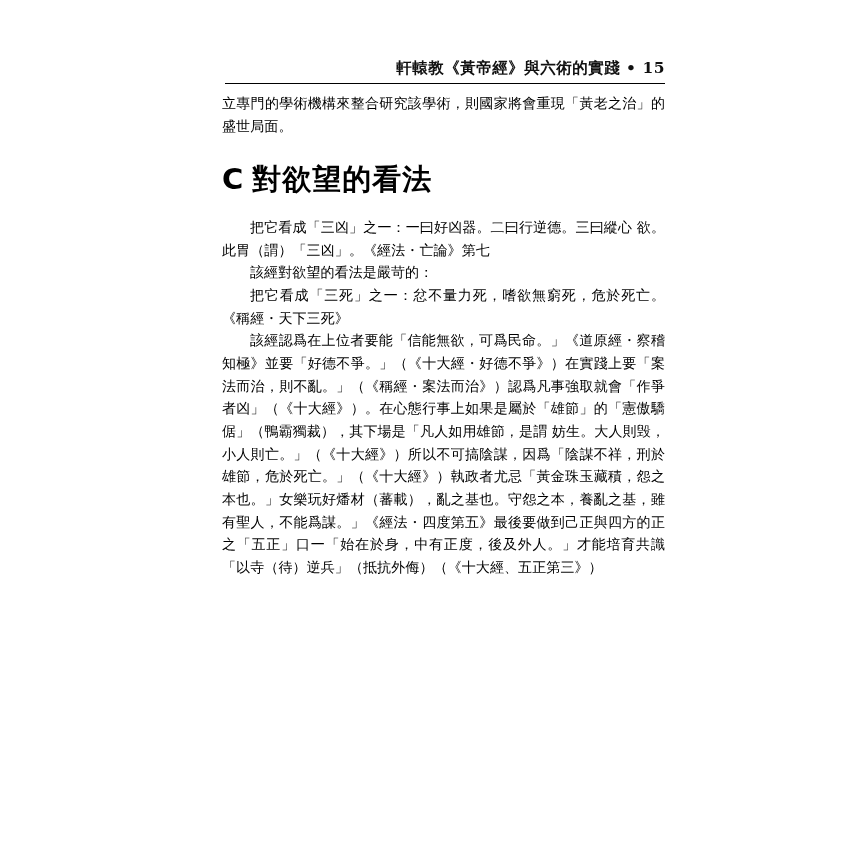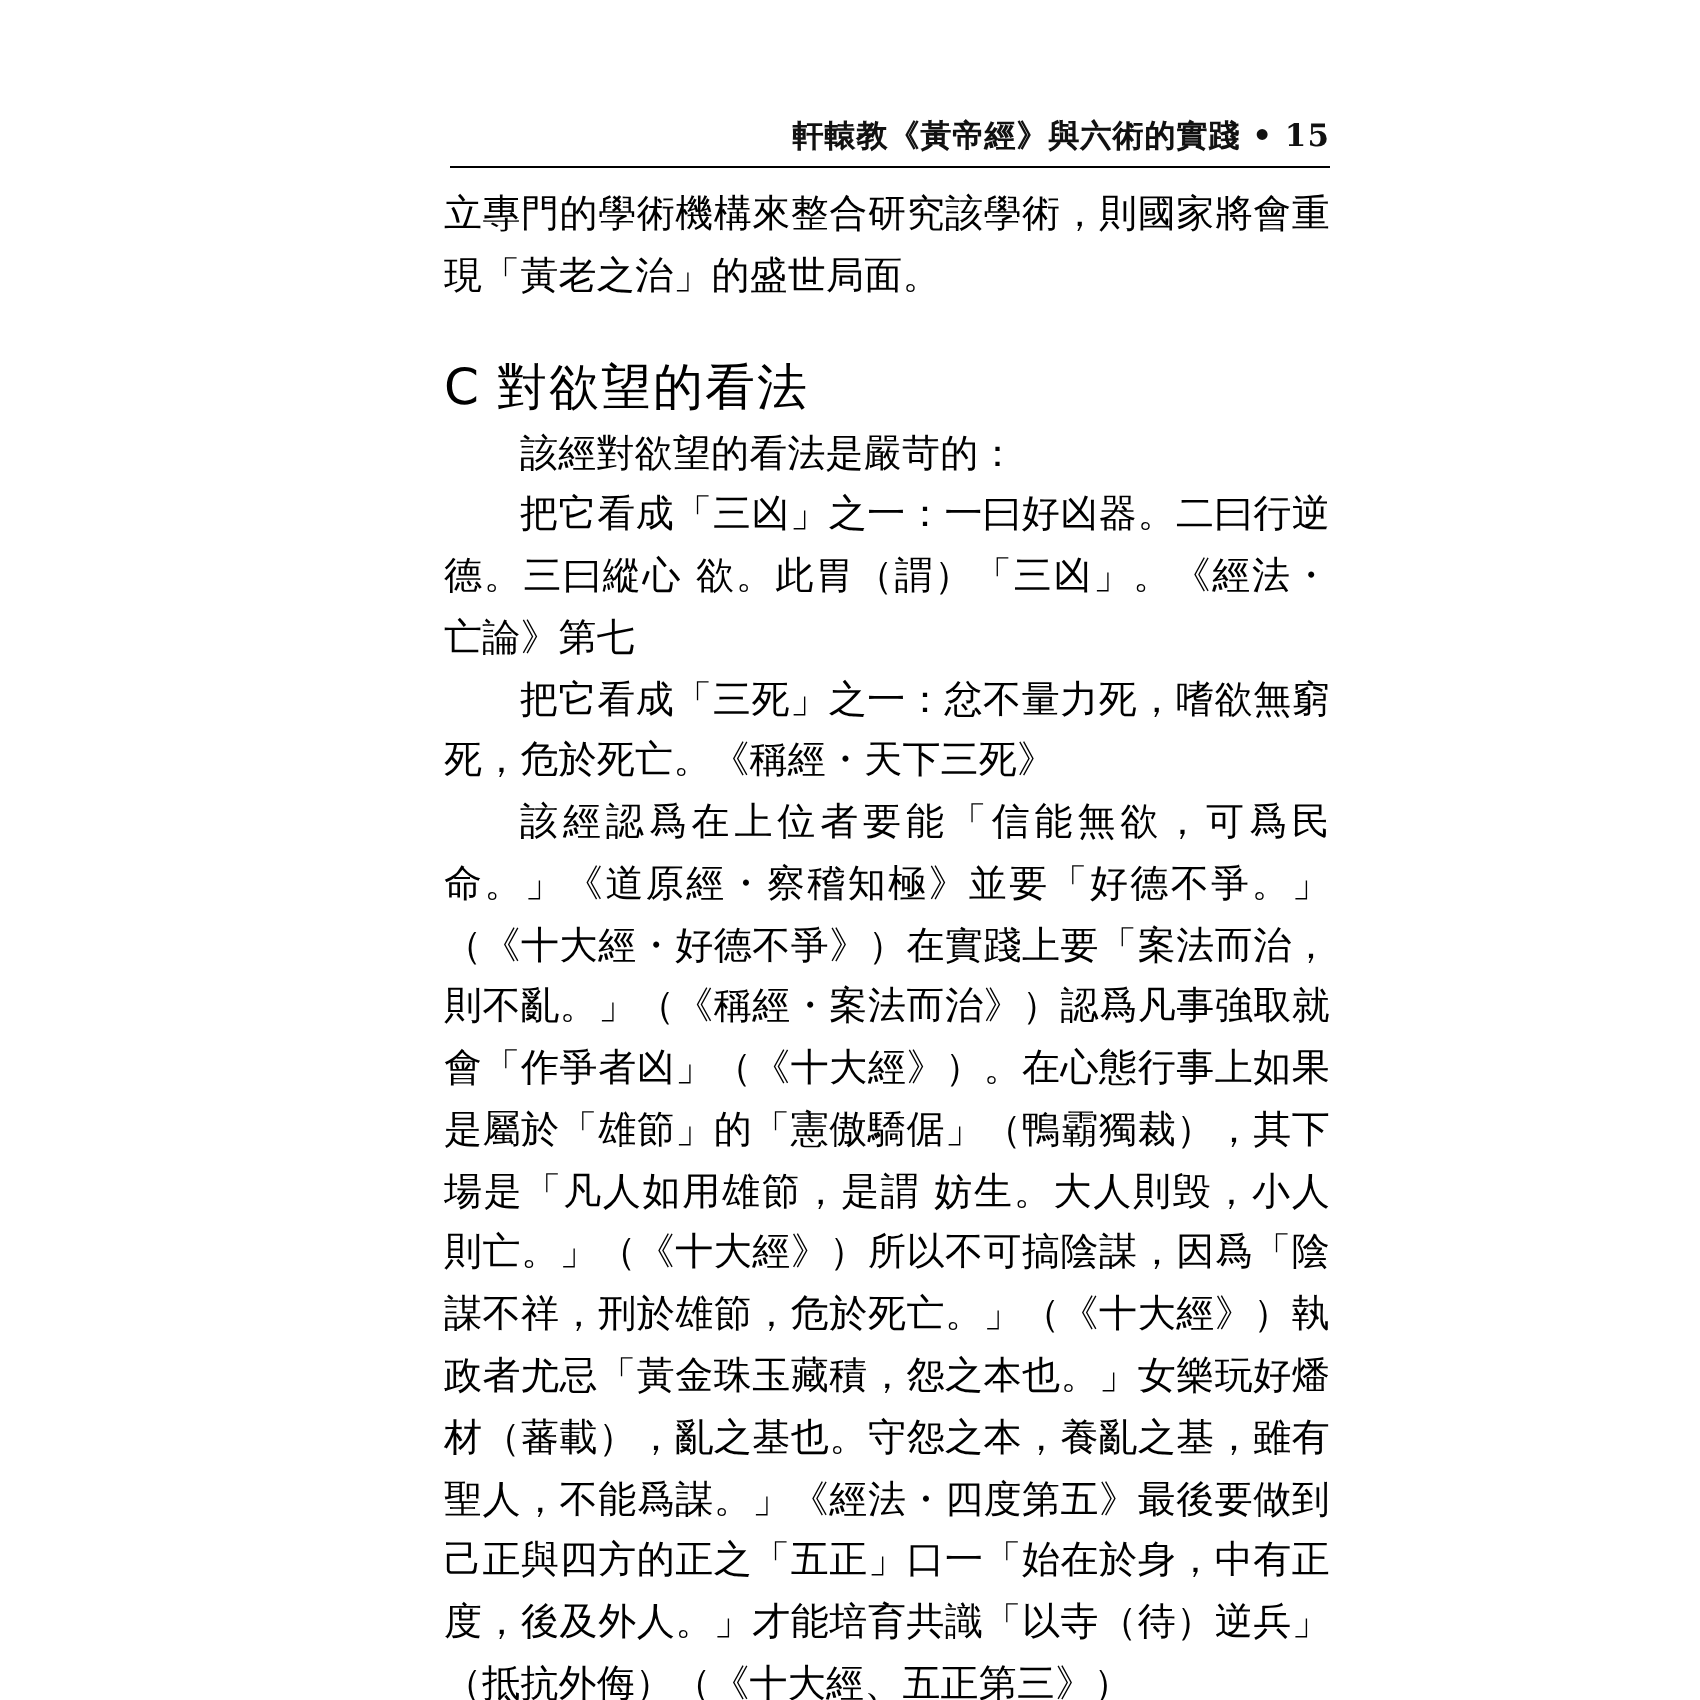--- a/index.html
+++ b/index.html
@@ -43,34 +43,34 @@
   }
   
   .content {
     position: absolute;
     top: 92px;
     left: 222px;
     width: 443px;
   }
   p {
     margin: 0;
-    font-size: 19px;
+    font-size: 14px;
     line-height: 1.62;
     text-align: justify;
     text-justify: inter-character;
     letter-spacing: 0.1px;
     color: #000;
   }
   p.indent2 {
     text-indent: 2em;
   }
   h2.section {
-    margin: 22px 0 1px 0;
-    font-size: 25px;
-    font-weight: normal;
+    margin: 22px 0 16px 0;
+    font-size: 29px;
+    font-weight: bold;
     letter-spacing: 1px;
     line-height: 1.4;
   }
   h2.section .mark {
     font-family: "DejaVu Sans", "Liberation Sans", sans-serif;
     margin-right: 8px;
   }
 </style>
 </head>
 <body>
@@ -87,19 +87,19 @@
   </div>
 
   <div class="content">
 
     <p class="para">立專門的學術機構來整合研究該學術，則國家將會重現「黃老之治」的盛世局面。</p>
 
     <h2 class="section">
       <span class="mark">C</span><span>對欲望的看法</span>
     </h2>
 
+    <p class="para indent2">把它看成「三凶」之一：一曰好凶器。二曰行逆德。三曰縱心 欲。此胃（謂）「三凶」。《經法・亡論》第七</p>
     <p class="para indent2">該經對欲望的看法是嚴苛的：</p>
-    <p class="para indent2">把它看成「三凶」之一：一曰好凶器。二曰行逆德。三曰縱心 欲。此胃（謂）「三凶」。《經法・亡論》第七</p>
     <p class="para indent2">把它看成「三死」之一：忿不量力死，嗜欲無窮死，危於死亡。《稱經・天下三死》</p>
     <p class="para indent2">該經認爲在上位者要能「信能無欲，可爲民命。」《道原經・察稽知極》並要「好德不爭。」（《十大經・好德不爭》）在實踐上要「案法而治，則不亂。」（《稱經・案法而治》）認爲凡事強取就會「作爭者凶」（《十大經》）。在心態行事上如果是屬於「雄節」的「憲傲驕倨」（鴨霸獨裁），其下場是「凡人如用雄節，是謂 妨生。大人則毁，小人則亡。」（《十大經》）所以不可搞陰謀，因爲「陰謀不祥，刑於雄節，危於死亡。」（《十大經》）執政者尤忌「黃金珠玉藏積，怨之本也。」女樂玩好燔材（蕃載），亂之基也。守怨之本，養亂之基，雖有聖人，不能爲謀。」《經法・四度第五》最後要做到己正與四方的正之「五正」口一「始在於身，中有正度，後及外人。」才能培育共識「以寺（待）逆兵」（抵抗外侮）（《十大經、五正第三》）</p>
 
   </div>
 </div>
 
 </body></html>

